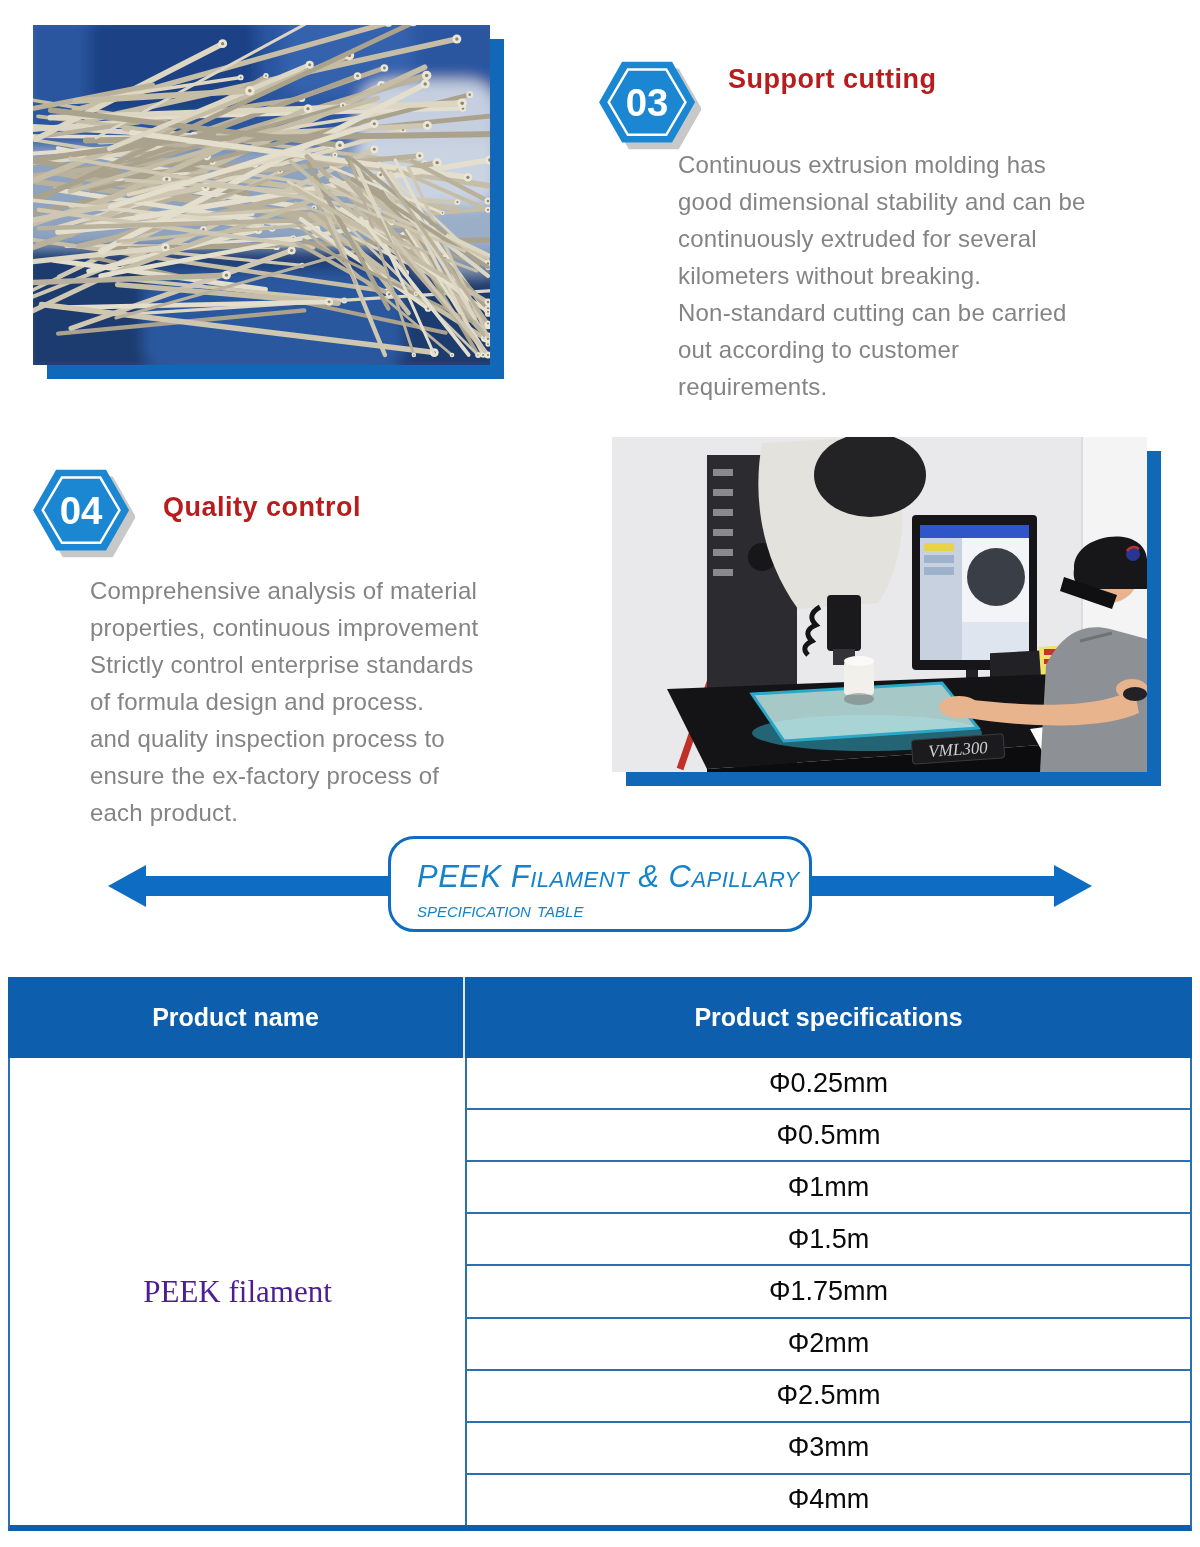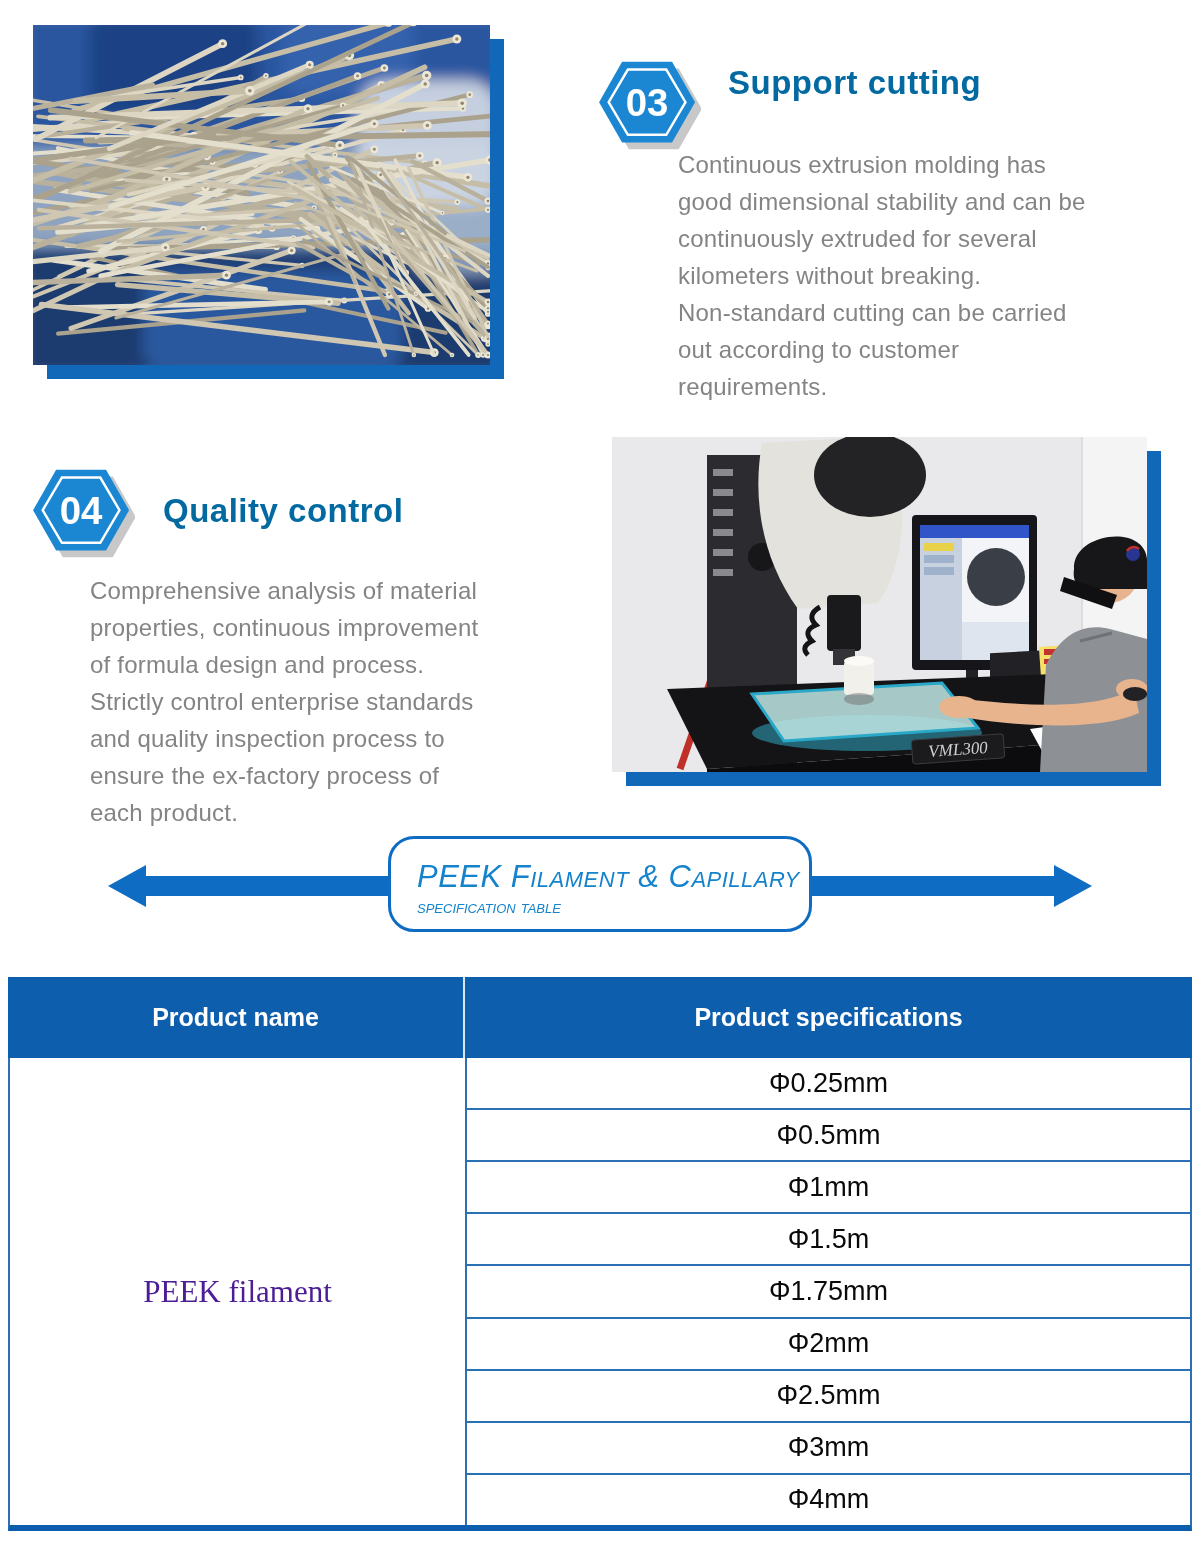--- a/index.html
+++ b/index.html
@@ -9,30 +9,30 @@
   
   .photo{position:absolute;}
   .photo .shadow{position:absolute;left:14px;top:14px;width:100%;height:100%;background:#1268b8;}
   .photo .img{position:absolute;left:0;top:0;width:100%;height:100%;overflow:hidden;}
   .photo svg{display:block;}
 
   
   .badge{position:absolute;width:104px;height:96px;}
 
   
-  .sec-title{position:absolute;font-size:33px;font-weight:bold;color:#0369a1;letter-spacing:.5px;}
+  .sec-title{position:absolute;font-size:27px;font-weight:bold;color:#b91c1c;letter-spacing:.5px;}
   .para{position:absolute;font-size:24px;color:#848484;line-height:37px;letter-spacing:.2px;}
 
   
   .arrow-svg{position:absolute;left:100px;top:850px;width:1000px;height:72px;z-index:1;}
   .banner{position:absolute;left:388px;top:836px;width:424px;height:96px;box-sizing:border-box;
           background:#fff;border:3px solid #0f6cc3;border-radius:26px;z-index:2;
           padding:20px 0 0 26px;}
   .banner .l1{font-size:31px;font-style:italic;font-variant:small-caps;color:#1583cb;letter-spacing:.5px;}
-  .banner .l2{font-size:18px;font-style:italic;font-variant:small-caps;color:#1583cb;margin-top:2px;}
+  .banner .l2{font-size:22px;font-style:italic;font-variant:small-caps;color:#1583cb;margin-top:2px;}
 
   
   .spec-table{position:absolute;left:8px;top:977px;width:1184px;}
   .thead{display:flex;height:81px;background:#0d5eac;color:#fff;font-weight:bold;font-size:25px;}
   .thead .hc{display:flex;align-items:center;justify-content:center;}
   .thead .hc1{width:457px;border-right:2px solid rgba(255,255,255,.85);box-sizing:border-box;}
   .thead .hc2{flex:1;}
   .tbody{display:flex;height:473px;box-sizing:border-box;
          border-left:2px solid #2b6fb4;border-right:2px solid #2b6fb4;border-bottom:6px solid #0d5eac;}
   .name-cell{width:455px;border-right:2px solid #2b6fb4;display:flex;align-items:center;justify-content:center;
@@ -464,22 +464,22 @@
       <polygon points="2,46 26,4 78,4 102,46 78,88 26,88" fill="#1b87d2"></polygon>
       <polygon points="12,46 32,12 72,12 92,46 72,80 32,80" fill="none" stroke="#ffffff" stroke-width="2.5"></polygon>
       <text x="52" y="60" text-anchor="middle" font-family="Liberation Sans, sans-serif" font-size="40" font-weight="bold" fill="#ffffff">04</text>
     </svg>
   </div>
 
   <div class="sec-title" style="left:163px;top:492px;">Quality control</div>
   <div class="para" style="left:90px;top:572px;width:515px;">
     <div>Comprehensive analysis of material</div>
     <div>properties, continuous improvement</div>
+    <div>Strictly control enterprise standards</div>
     <div>of formula design and process.</div>
-    <div>Strictly control enterprise standards</div>
     <div>and quality inspection process to</div>
     <div>ensure the ex-factory process of</div>
     <div>each product.</div>
   </div>
 
   <div class="photo" style="left:612px;top:437px;width:535px;height:335px;">
     <div class="shadow"></div>
     <div class="img">
       <svg width="535" height="335" viewBox="0 0 535 335">
         <rect x="0" y="0" width="535" height="335" fill="#f4f4f5"></rect>

